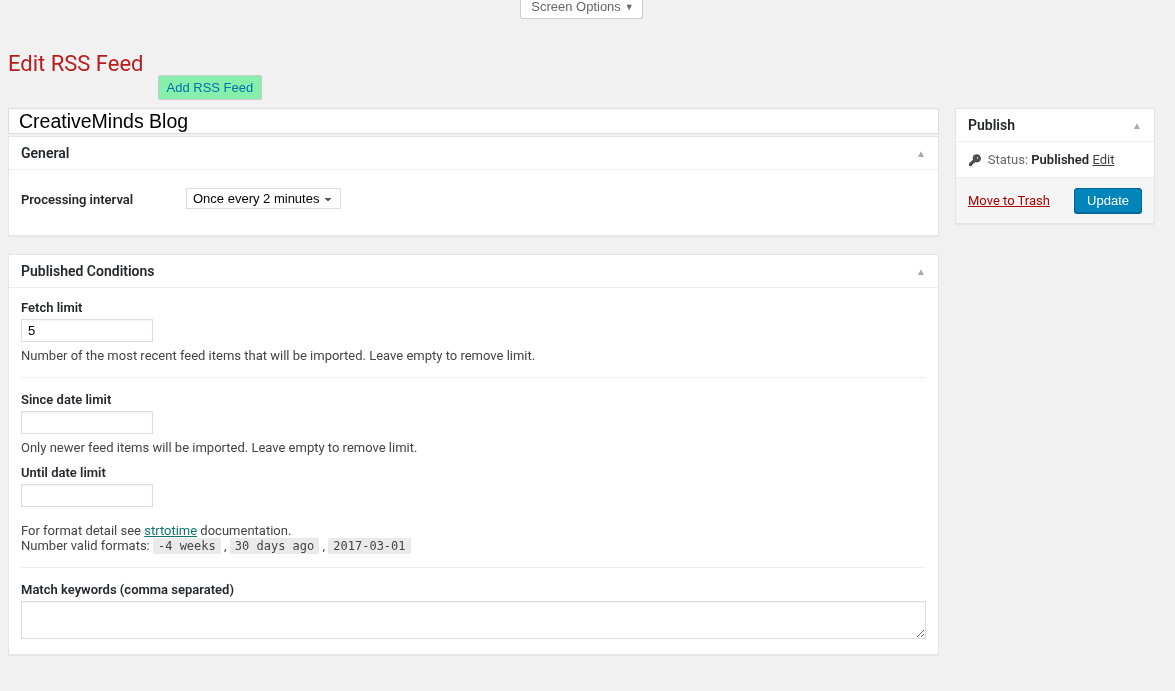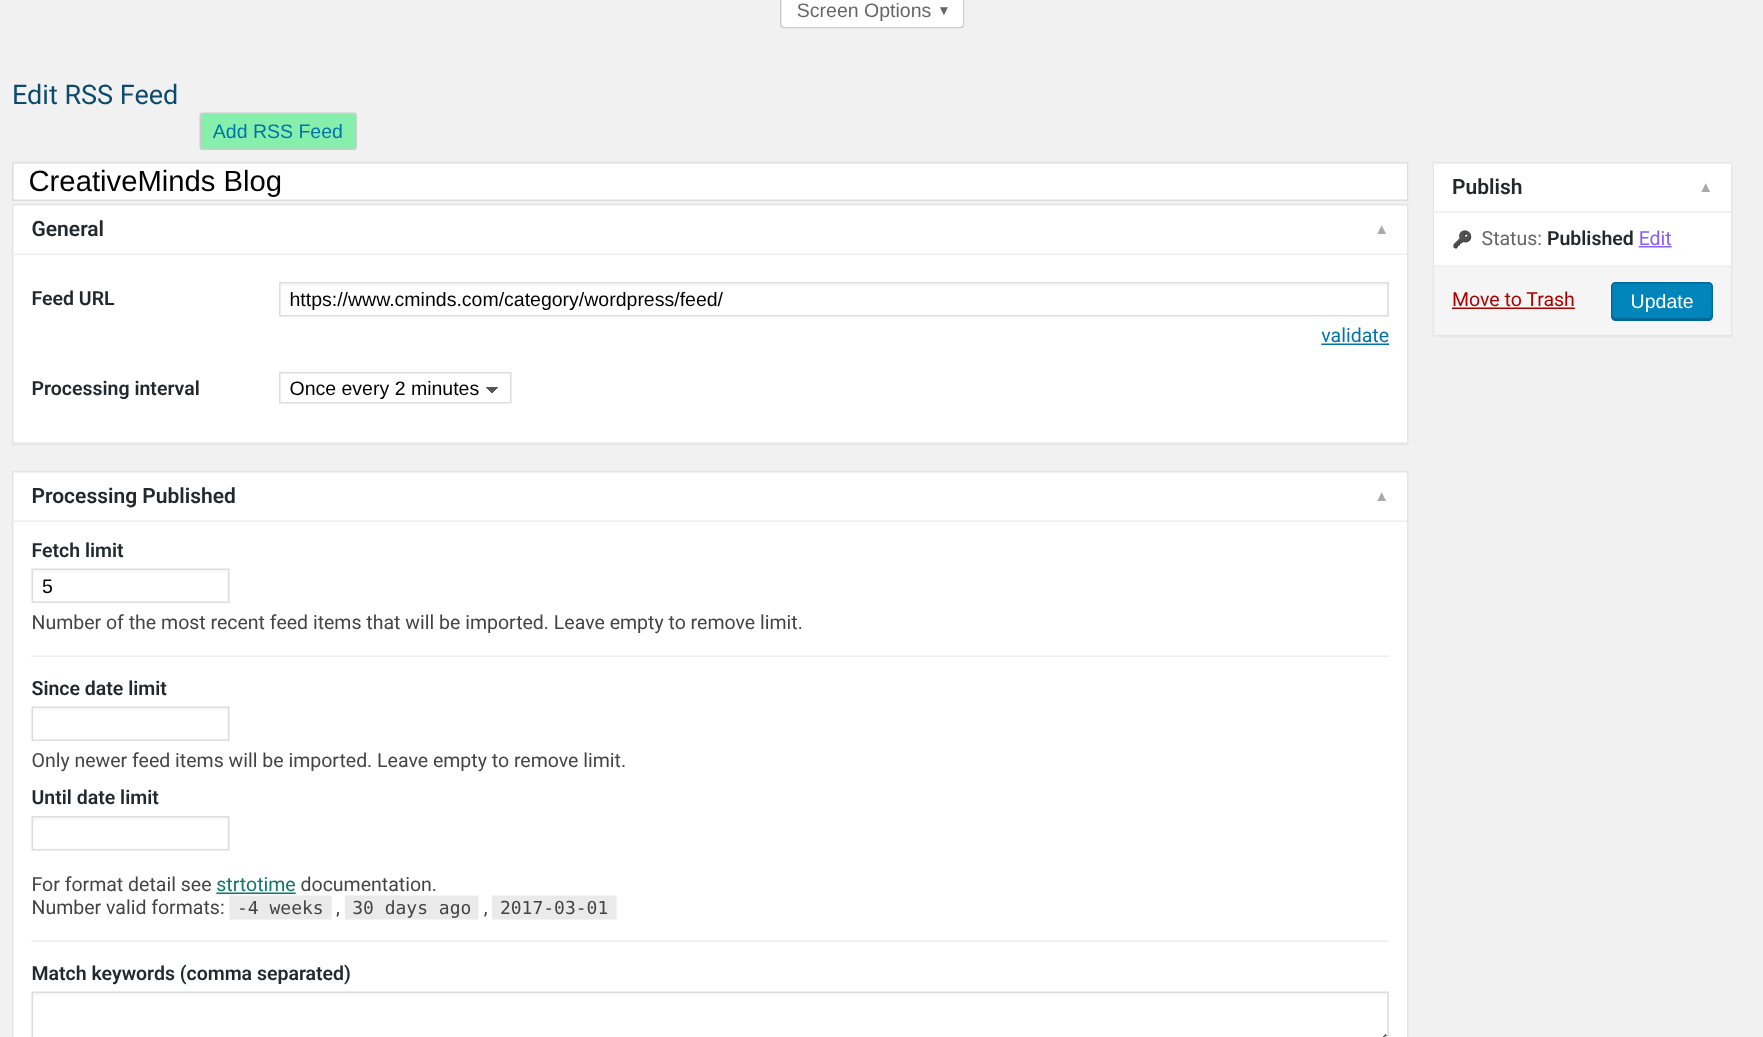--- a/index.html
+++ b/index.html
@@ -32,24 +32,24 @@
     position: relative;
     top: -4px;
   }
   .heading-row {
     display: flex;
     align-items: center;
     gap: 10px;
     padding: 0 0 8px 0;
   }
   h1.page-title {
-    font-size: 18px;
+    font-size: 22px;
     font-weight: 400;
     margin: 0 4px 0 0;
-    color: #0c4a6e;
+    color: #b91c1c;
   }
   .add-new-btn {
     border: 1px solid #ccc;
     background: #86efac;
     color: #0073aa;
     padding: 4px 8px;
     font-size: 13px;
     border-radius: 2px;
     cursor: pointer;
     margin-top: 48px;
@@ -184,21 +184,21 @@
   }
   .publish-body { padding: 10px 12px; }
   .status-line {
     font-size: 13px;
     color: #666;
     display: flex;
     align-items: center;
     gap: 6px;
   }
   .status-line strong { color: #23282d; font-weight: 600; }
-  .status-line a { color: #8b5cf6; text-decoration: underline; }
+  .status-line a { color: #404040; text-decoration: underline; }
   .key-icon::before {
     content: "🔑";
     font-size: 11px;
     filter: grayscale(1) brightness(0.4);
   }
   .publish-actions {
     display: flex;
     justify-content: space-between;
     align-items: center;
     border-top: 1px solid #eee;
@@ -236,44 +236,35 @@
   <div class="col-main">
     <input type="text" class="title-input" value="CreativeMinds Blog" style="">
 
     
     <div class="postbox">
       <div class="postbox-header">
         <h2>General</h2>
         <span class="handle-toggle">▲</span>
       </div>
       <div class="postbox-body">
-        <div class="form-row">
-          <div class="label-col">Feed URL</div>
-          <div class="field-col">
-            <input type="text" class="wide" value="https://www.cminds.com/category/wordpress/feed/" style="">
-            <div class="validate-row">
-              <a href="#">validate</a>
-            </div>
-          </div>
-        </div>
         <div class="form-row">
           <div class="label-col">Processing interval</div>
           <div class="field-col">
             <select class="interval">
               <option>Once every 2 minutes</option>
             </select>
           </div>
         </div>
       </div>
     </div>
 
     
     <div class="postbox">
       <div class="postbox-header">
-        <h2>Processing Published</h2>
+        <h2>Published Conditions</h2>
         <span class="handle-toggle">▲</span>
       </div>
       <div class="cond-body">
         <label class="cond-field-label">Fetch limit</label>
         <input type="text" class="small-text" value="5" style="">
         <p class="description">Number of the most recent feed items that will be imported. Leave empty to remove limit.</p>
 
         <hr class="sep">
 
         <label class="cond-field-label">Since date limit</label>

